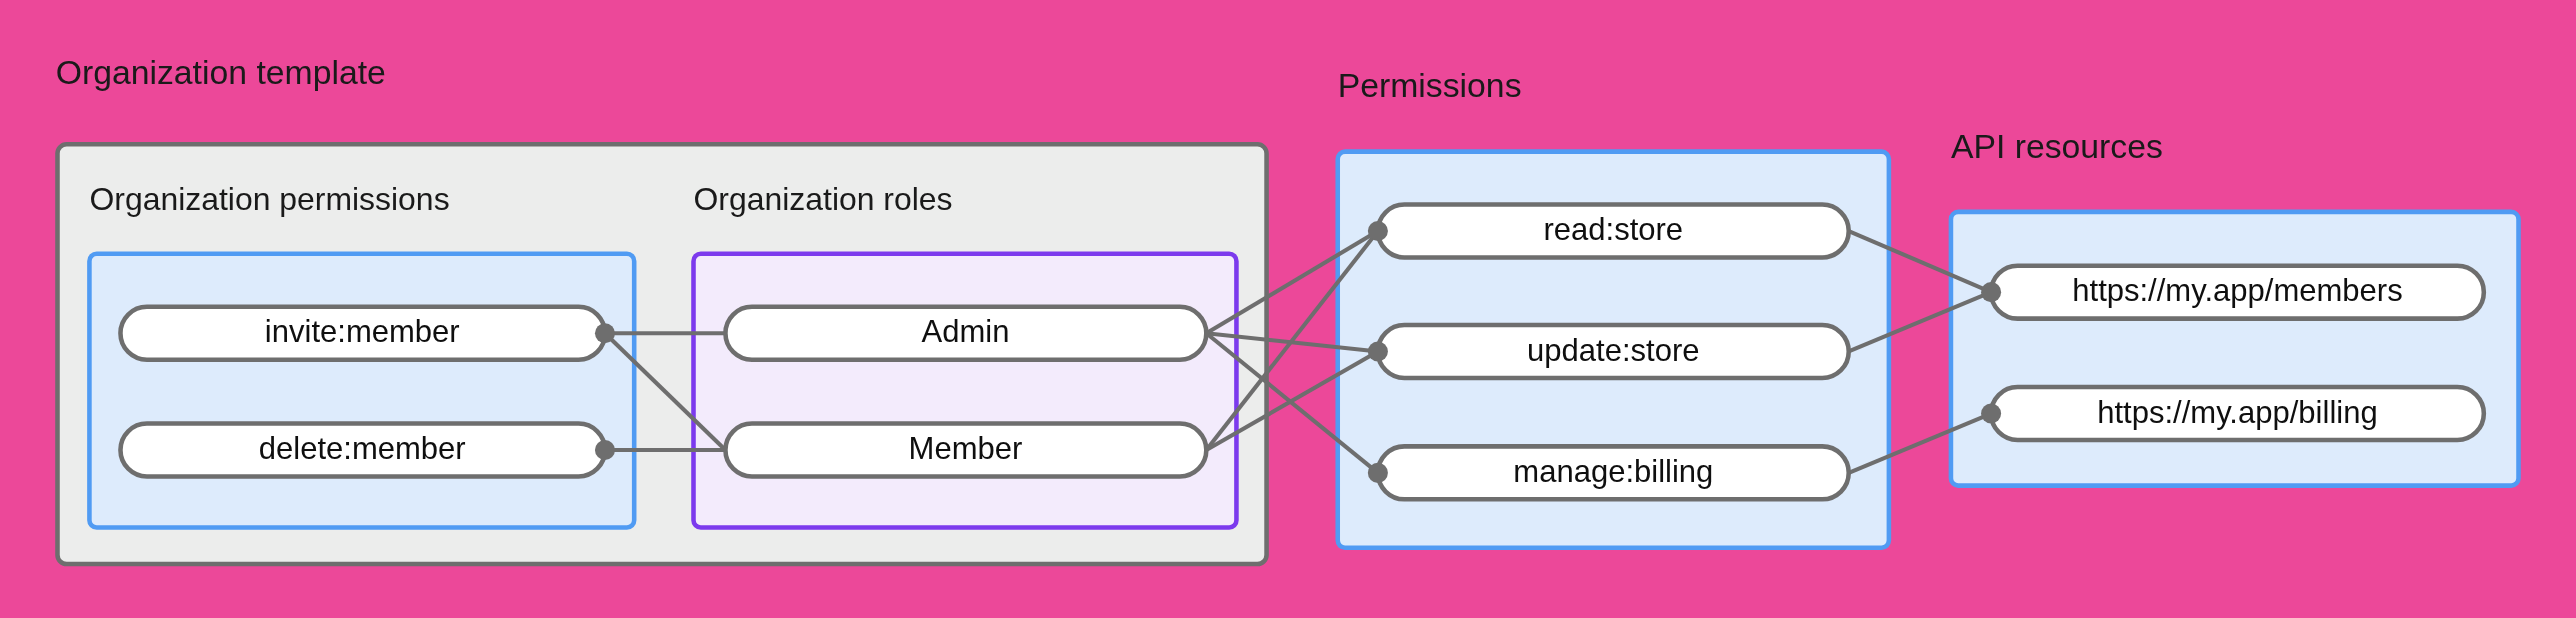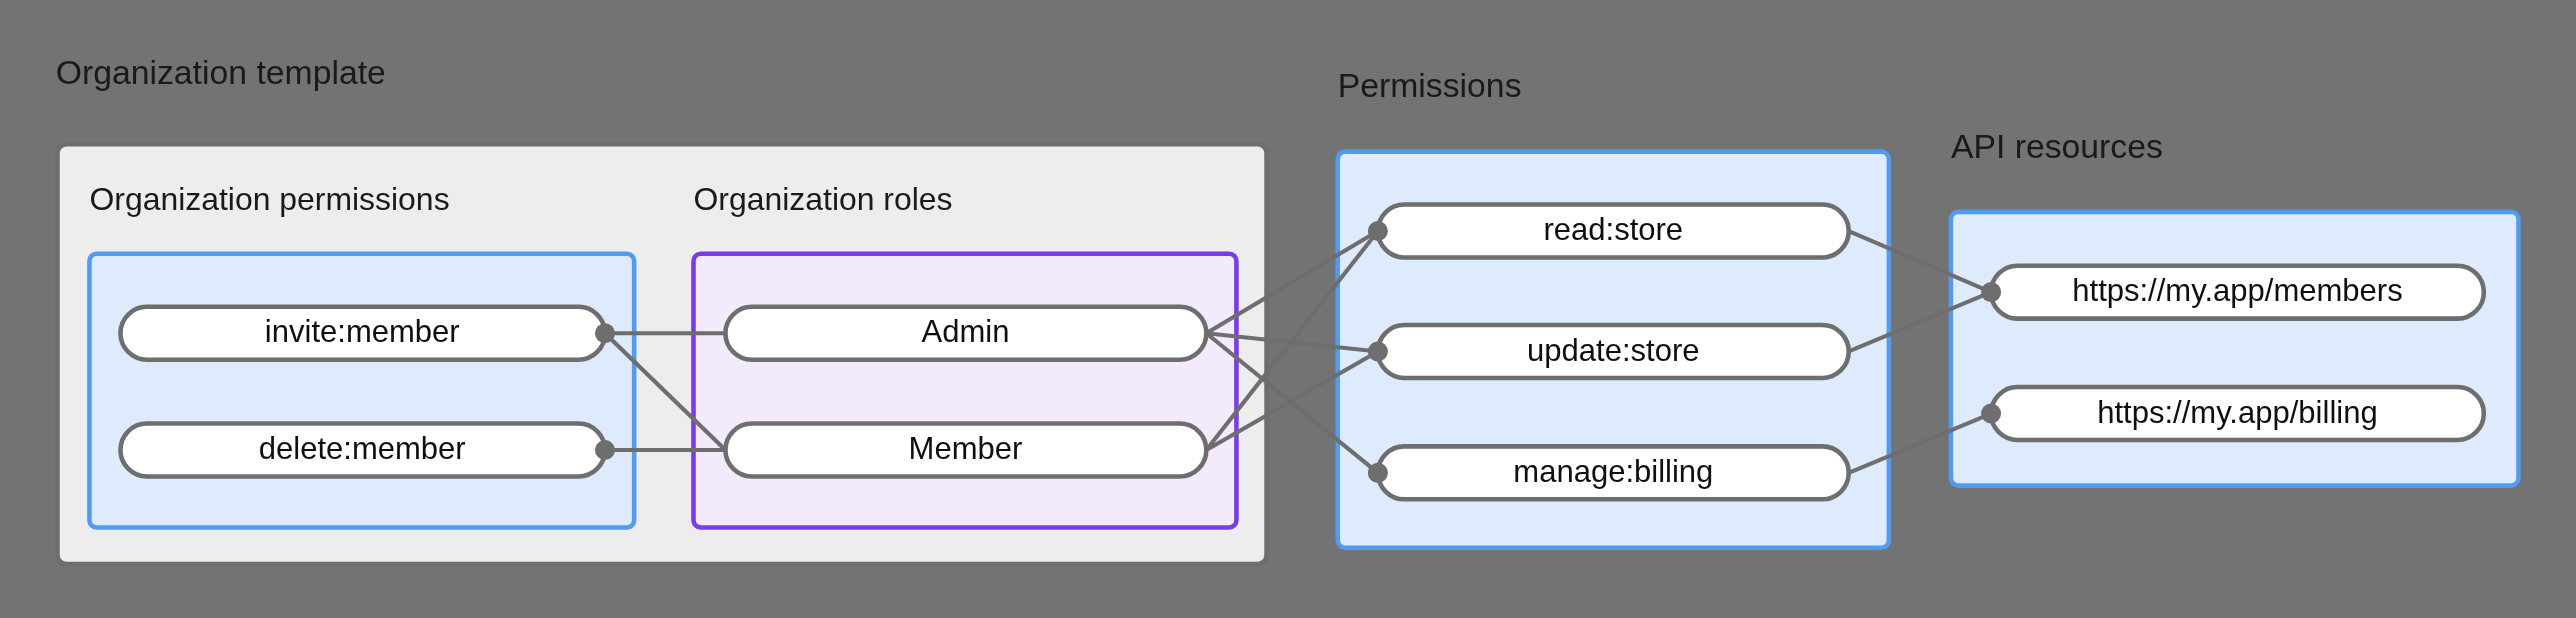--- a/index.html
+++ b/index.html
@@ -11,21 +11,21 @@
     width: 2576px;
     height: 619px;
     font-family: "Liberation Sans", sans-serif;
     -webkit-font-smoothing: antialiased;
     position: relative;
     overflow: hidden;
   }
   #stage {
     position: absolute;
     inset: 0;
-    background: #737373;
+    background: #ec4899;
   }
   svg#diagram {
     position: absolute;
     top: 0;
     left: 0;
     width: 2576px;
     height: 619px;
     display: block;
   }
   .grp-title {

